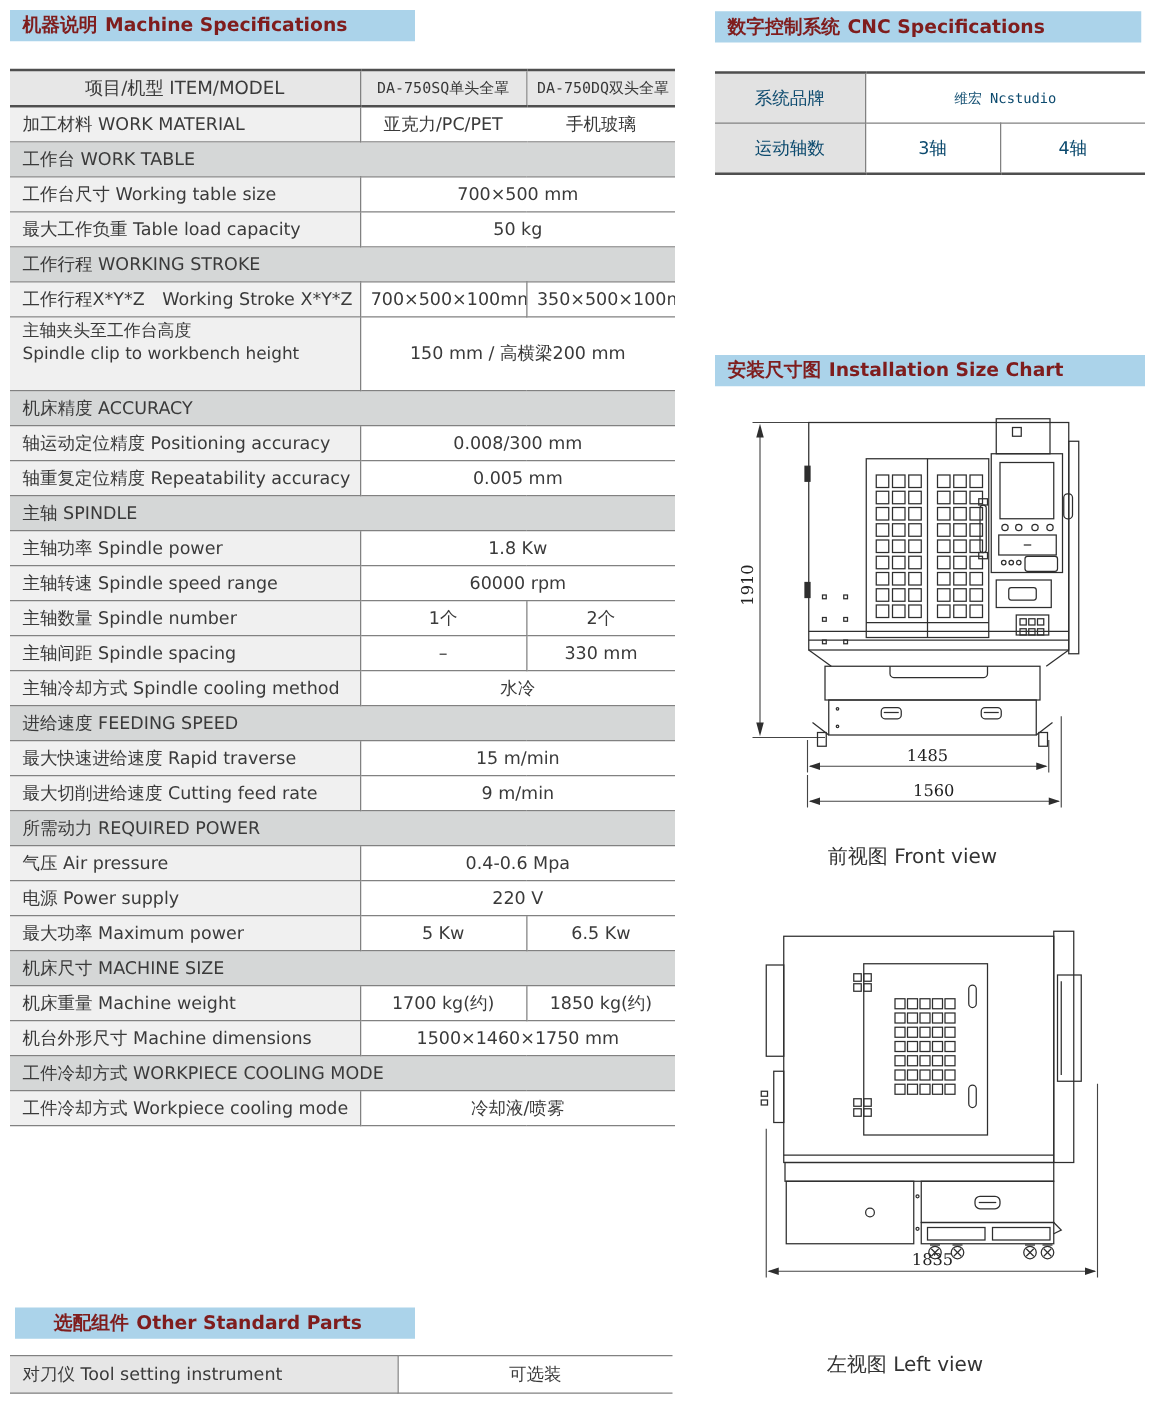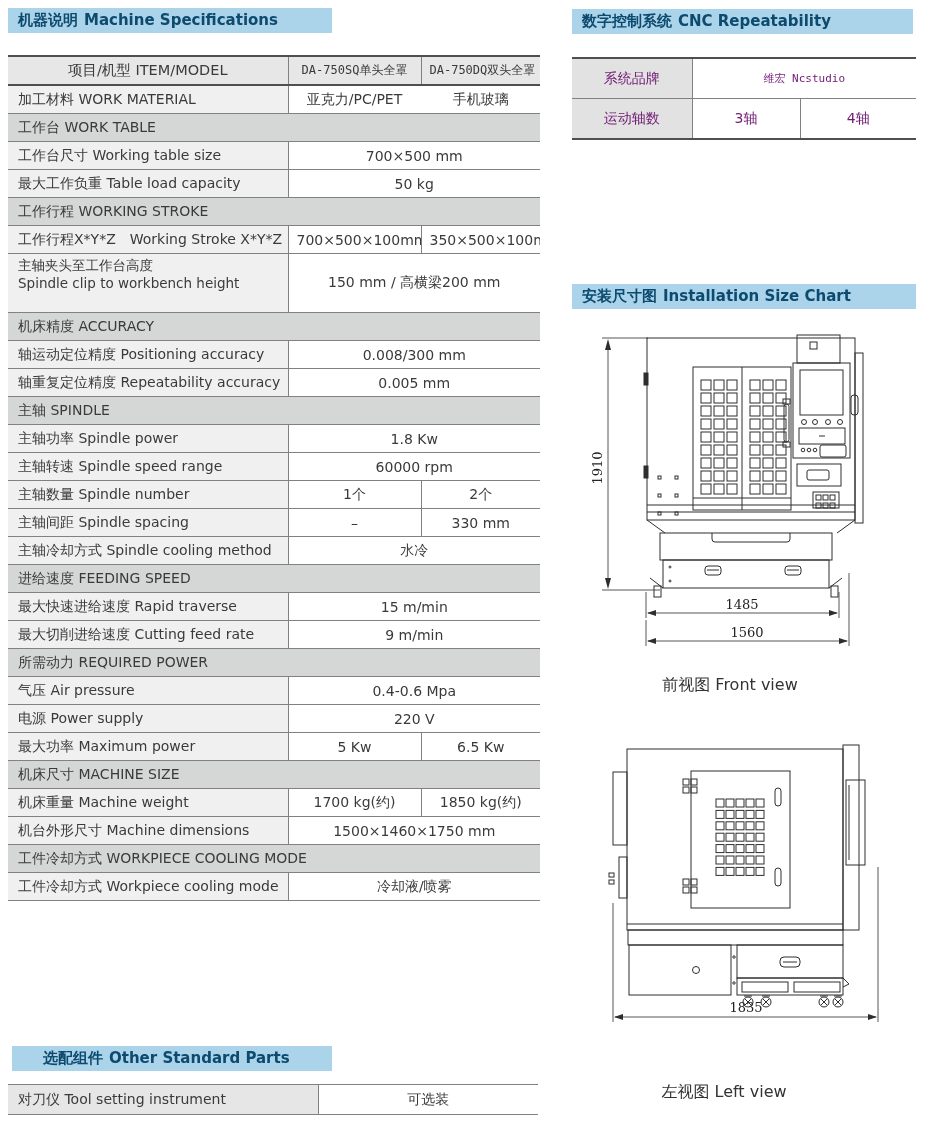--- a/index.html
+++ b/index.html
@@ -1,41 +1,41 @@
 <!DOCTYPE html>
 <html><head>
 <meta charset="utf-8">
 <style>
   html,body{margin:0;padding:0;background:#fff;}
   .page{position:relative;width:930px;height:1122px;background:#fff;overflow:hidden;
         font-family:"DejaVu Sans","Liberation Sans",sans-serif;color:#3a3a3a;}
   
   .bar{position:absolute;background:#abd3ea;height:25px;line-height:25px;padding-left:10px;
-       font-size:15px;color:#0c4a6e;white-space:nowrap;box-sizing:border-box;}
+       font-size:15px;color:#7f1d1d;white-space:nowrap;box-sizing:border-box;}
   .bar .cn{font-weight:bold;margin-right:6px;}
   .bar .en{font-weight:bold;}
   
   .spec-table{position:absolute;left:8px;top:55px;width:532px;border-collapse:collapse;
               table-layout:fixed;font-size:14px;color:#3a3a3a;}
   .spec-table th,.spec-table td{border-bottom:1.5px solid #818181;padding:0 8px;height:27px;
               font-weight:normal;overflow:hidden;white-space:nowrap;}
   .spec-table thead tr th{background:#e7e7e7;border-top:2px solid #4f4f4f;border-bottom:2px solid #4f4f4f;}
   .item-head{text-align:center;font-weight:bold;border-right:1.5px solid #818181;padding-left:10px;font-size:14.5px;}
   .model-head{text-align:center;font-family:"DejaVu Sans Mono","Liberation Mono",monospace;font-size:12px;font-weight:600;margin-left:26px;}
   .m1{border-right:1.5px solid #818181;}
   .spec-table td.section-cell{background:#d5d7d7;padding-left:10px;}
   .spec-table td.label-cell{background:#f0f0f0;border-right:1.5px solid #818181;padding-left:10px;}
   .spec-table td.label-cell.two-line{white-space:normal;padding-top:3px;padding-bottom:20px;}
   .spec-table td.label-cell.two-line div{line-height:1.3;font-size:13.5px;}
   .spec-table td.value-cell{background:#fff;text-align:center;}
   .spec-table td.v1{border-right:1.5px solid #818181;}
   .spec-table td.v1.open{border-right:1.5px solid transparent;}
   
   .cnc-table{position:absolute;left:572px;top:57px;width:344px;border-collapse:collapse;
-             table-layout:fixed;font-size:14px;color:#701a75;}
+             table-layout:fixed;font-size:14px;color:#0c4a6e;}
   .cnc-table td{border-bottom:1.5px solid #818181;height:37px;text-align:center;background:#fff;}
   .cnc-table tr:first-child td{border-top:2.5px solid #4f4f4f;}
   .cnc-table tr:last-child td{border-bottom:2.5px solid #4f4f4f;}
   .cnc-table td.cnc-label{background:#e2e2e2;border-right:1.5px solid #818181;}
   .cnc-table td.cnc-v1{border-right:1.5px solid #818181;}
   .cnc-table td.cnc-brand{font-family:"DejaVu Sans Mono","Liberation Mono",monospace;font-size:11px;}
   
   .parts-table{position:absolute;left:8px;top:1084px;width:530px;border-collapse:collapse;
                table-layout:fixed;font-size:14px;color:#3a3a3a;}
   .parts-table td{border-top:1.5px solid #818181;border-bottom:1.5px solid #818181;height:27px;}
@@ -180,21 +180,21 @@
           <td class="section-cell" colspan="3">工件冷却方式 WORKPIECE COOLING MODE</td>
         </tr>
         <tr>
           <td class="label-cell">工件冷却方式 Workpiece cooling mode</td>
           <td class="value-cell" colspan="2">冷却液/喷雾</td>
         </tr>
       </tbody>
   </table>
 
   <div class="bar" style="left:572px;top:9px;width:341px;">
-    <span class="cn">数字控制系统</span><span class="en">CNC Repeatability</span>
+    <span class="cn">数字控制系统</span><span class="en">CNC Specifications</span>
   </div>
   <table class="cnc-table">
     <colgroup>
         <col style="width:120px">
         <col style="width:108px">
         <col>
       </colgroup>
     <tbody id="cnc-rows">
         <tr>
           <td class="cnc-label">系统品牌</td>

